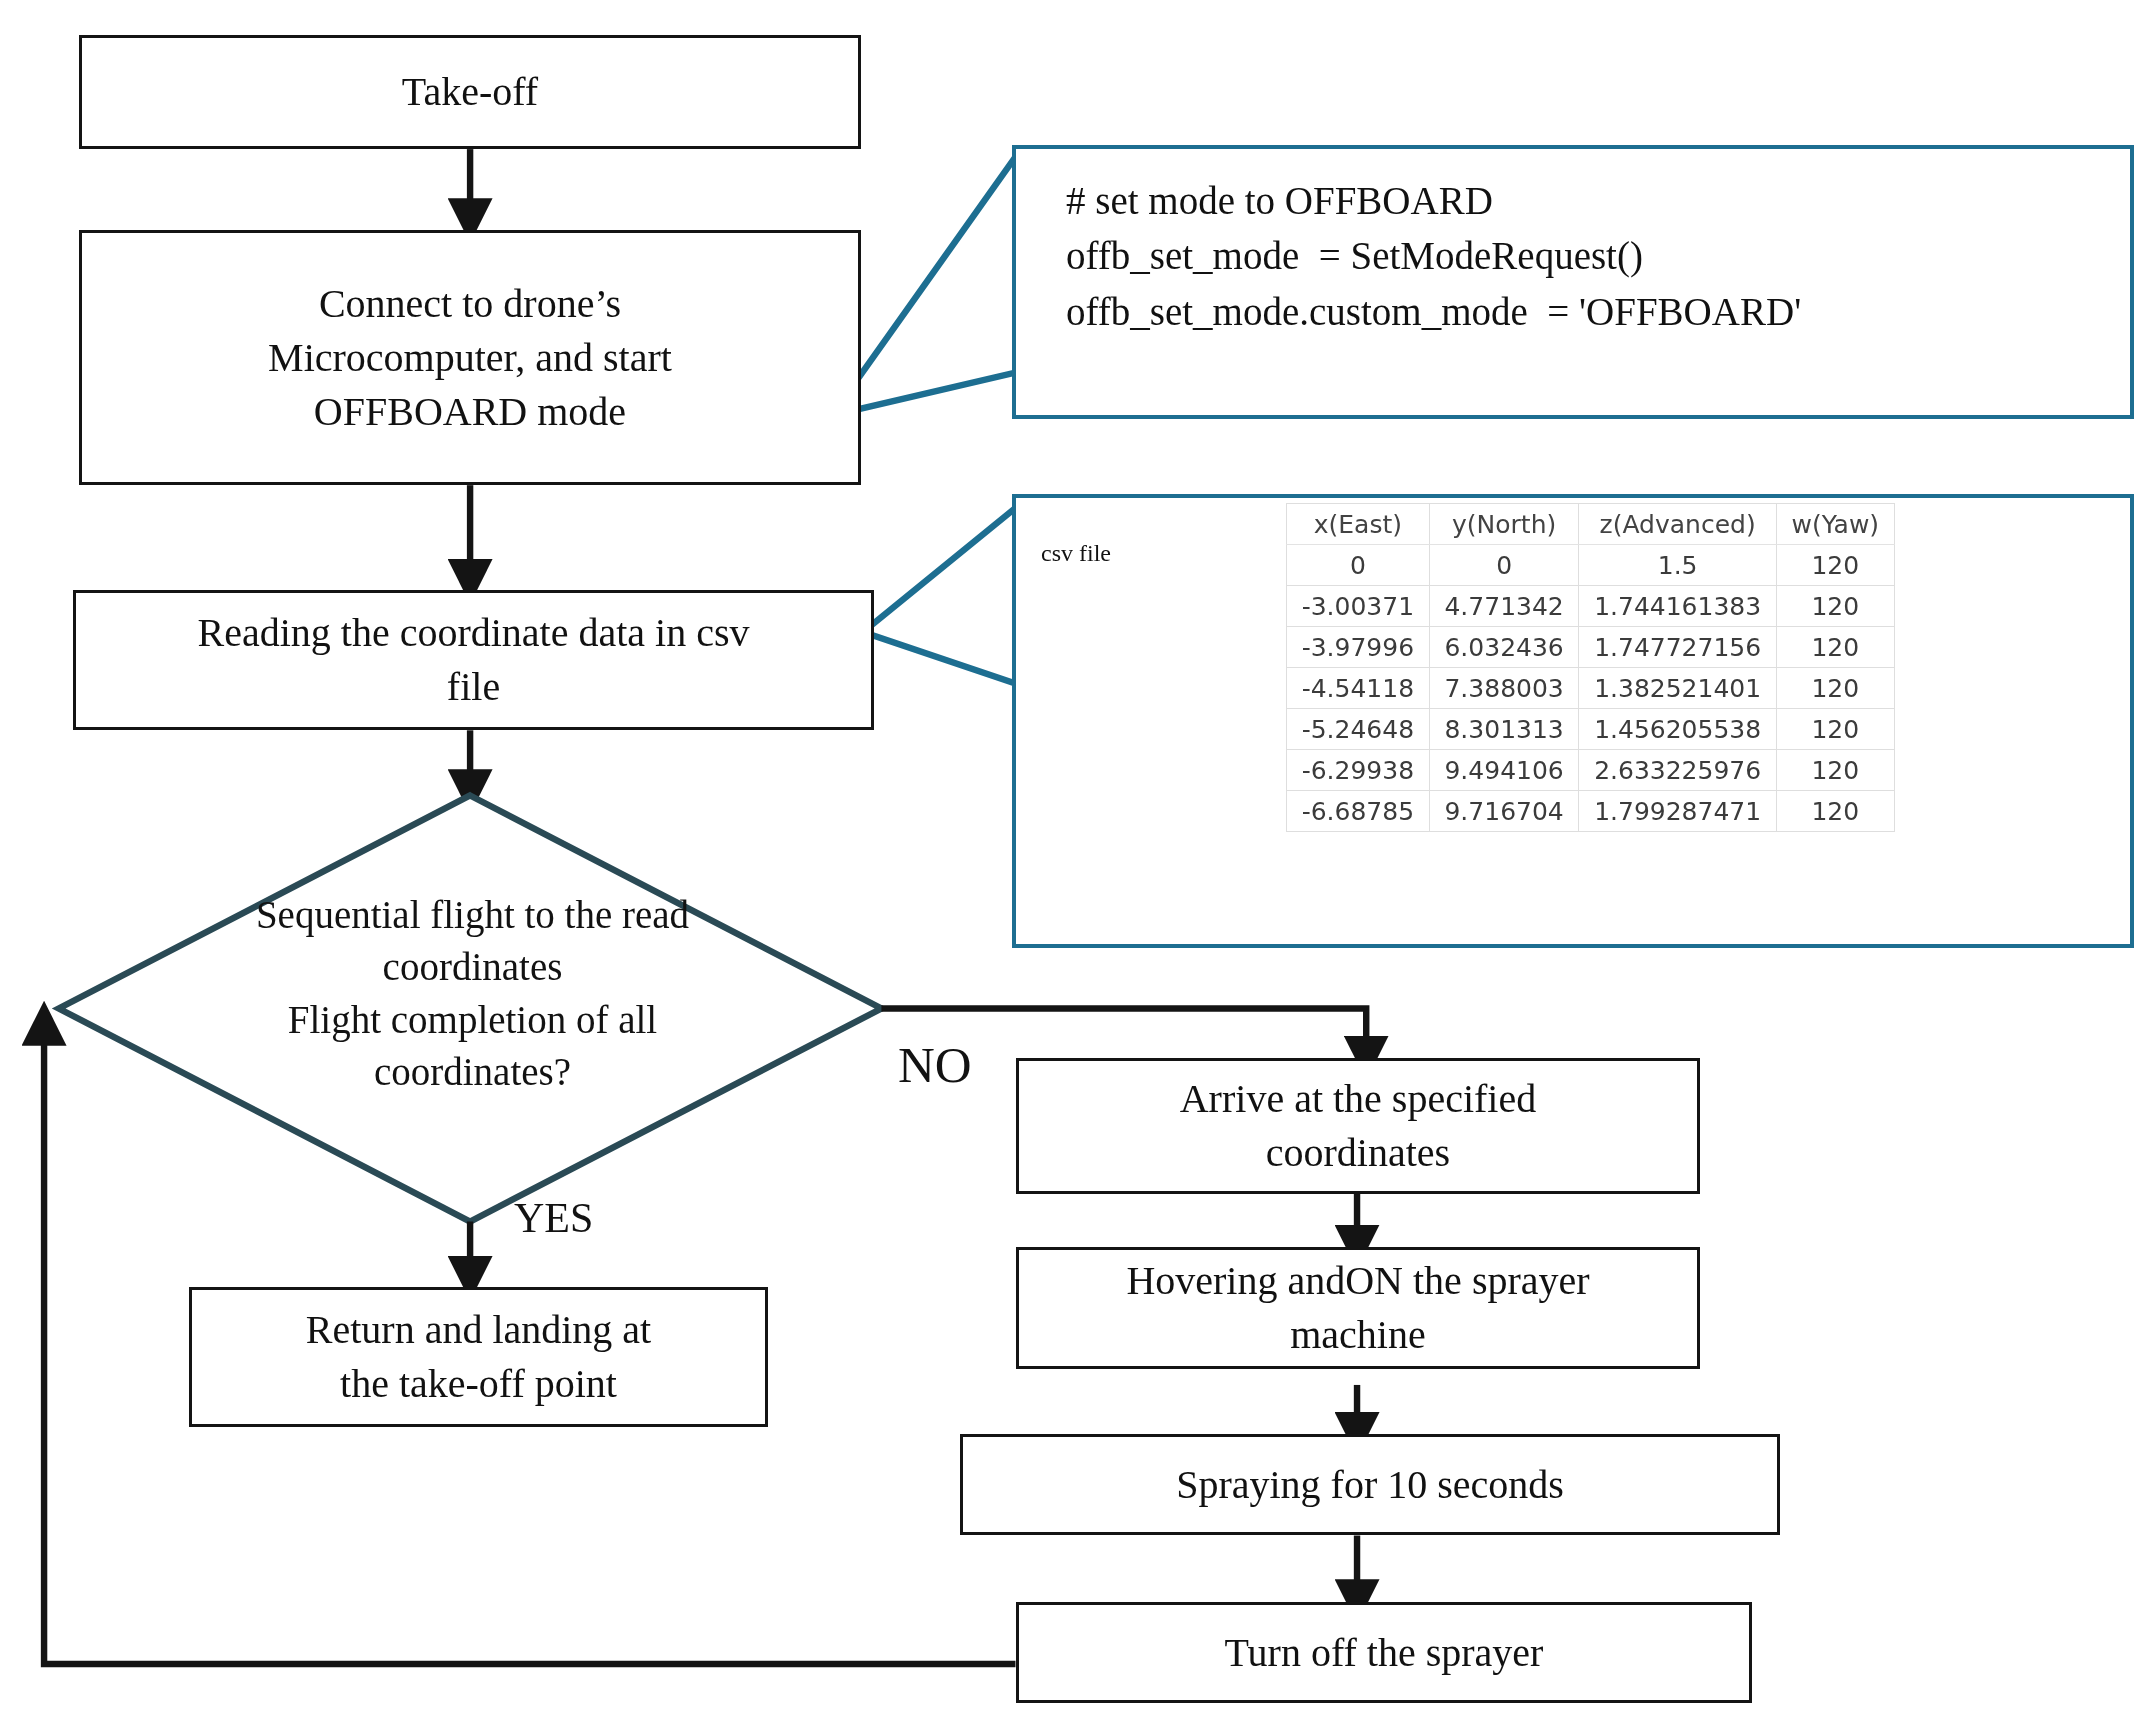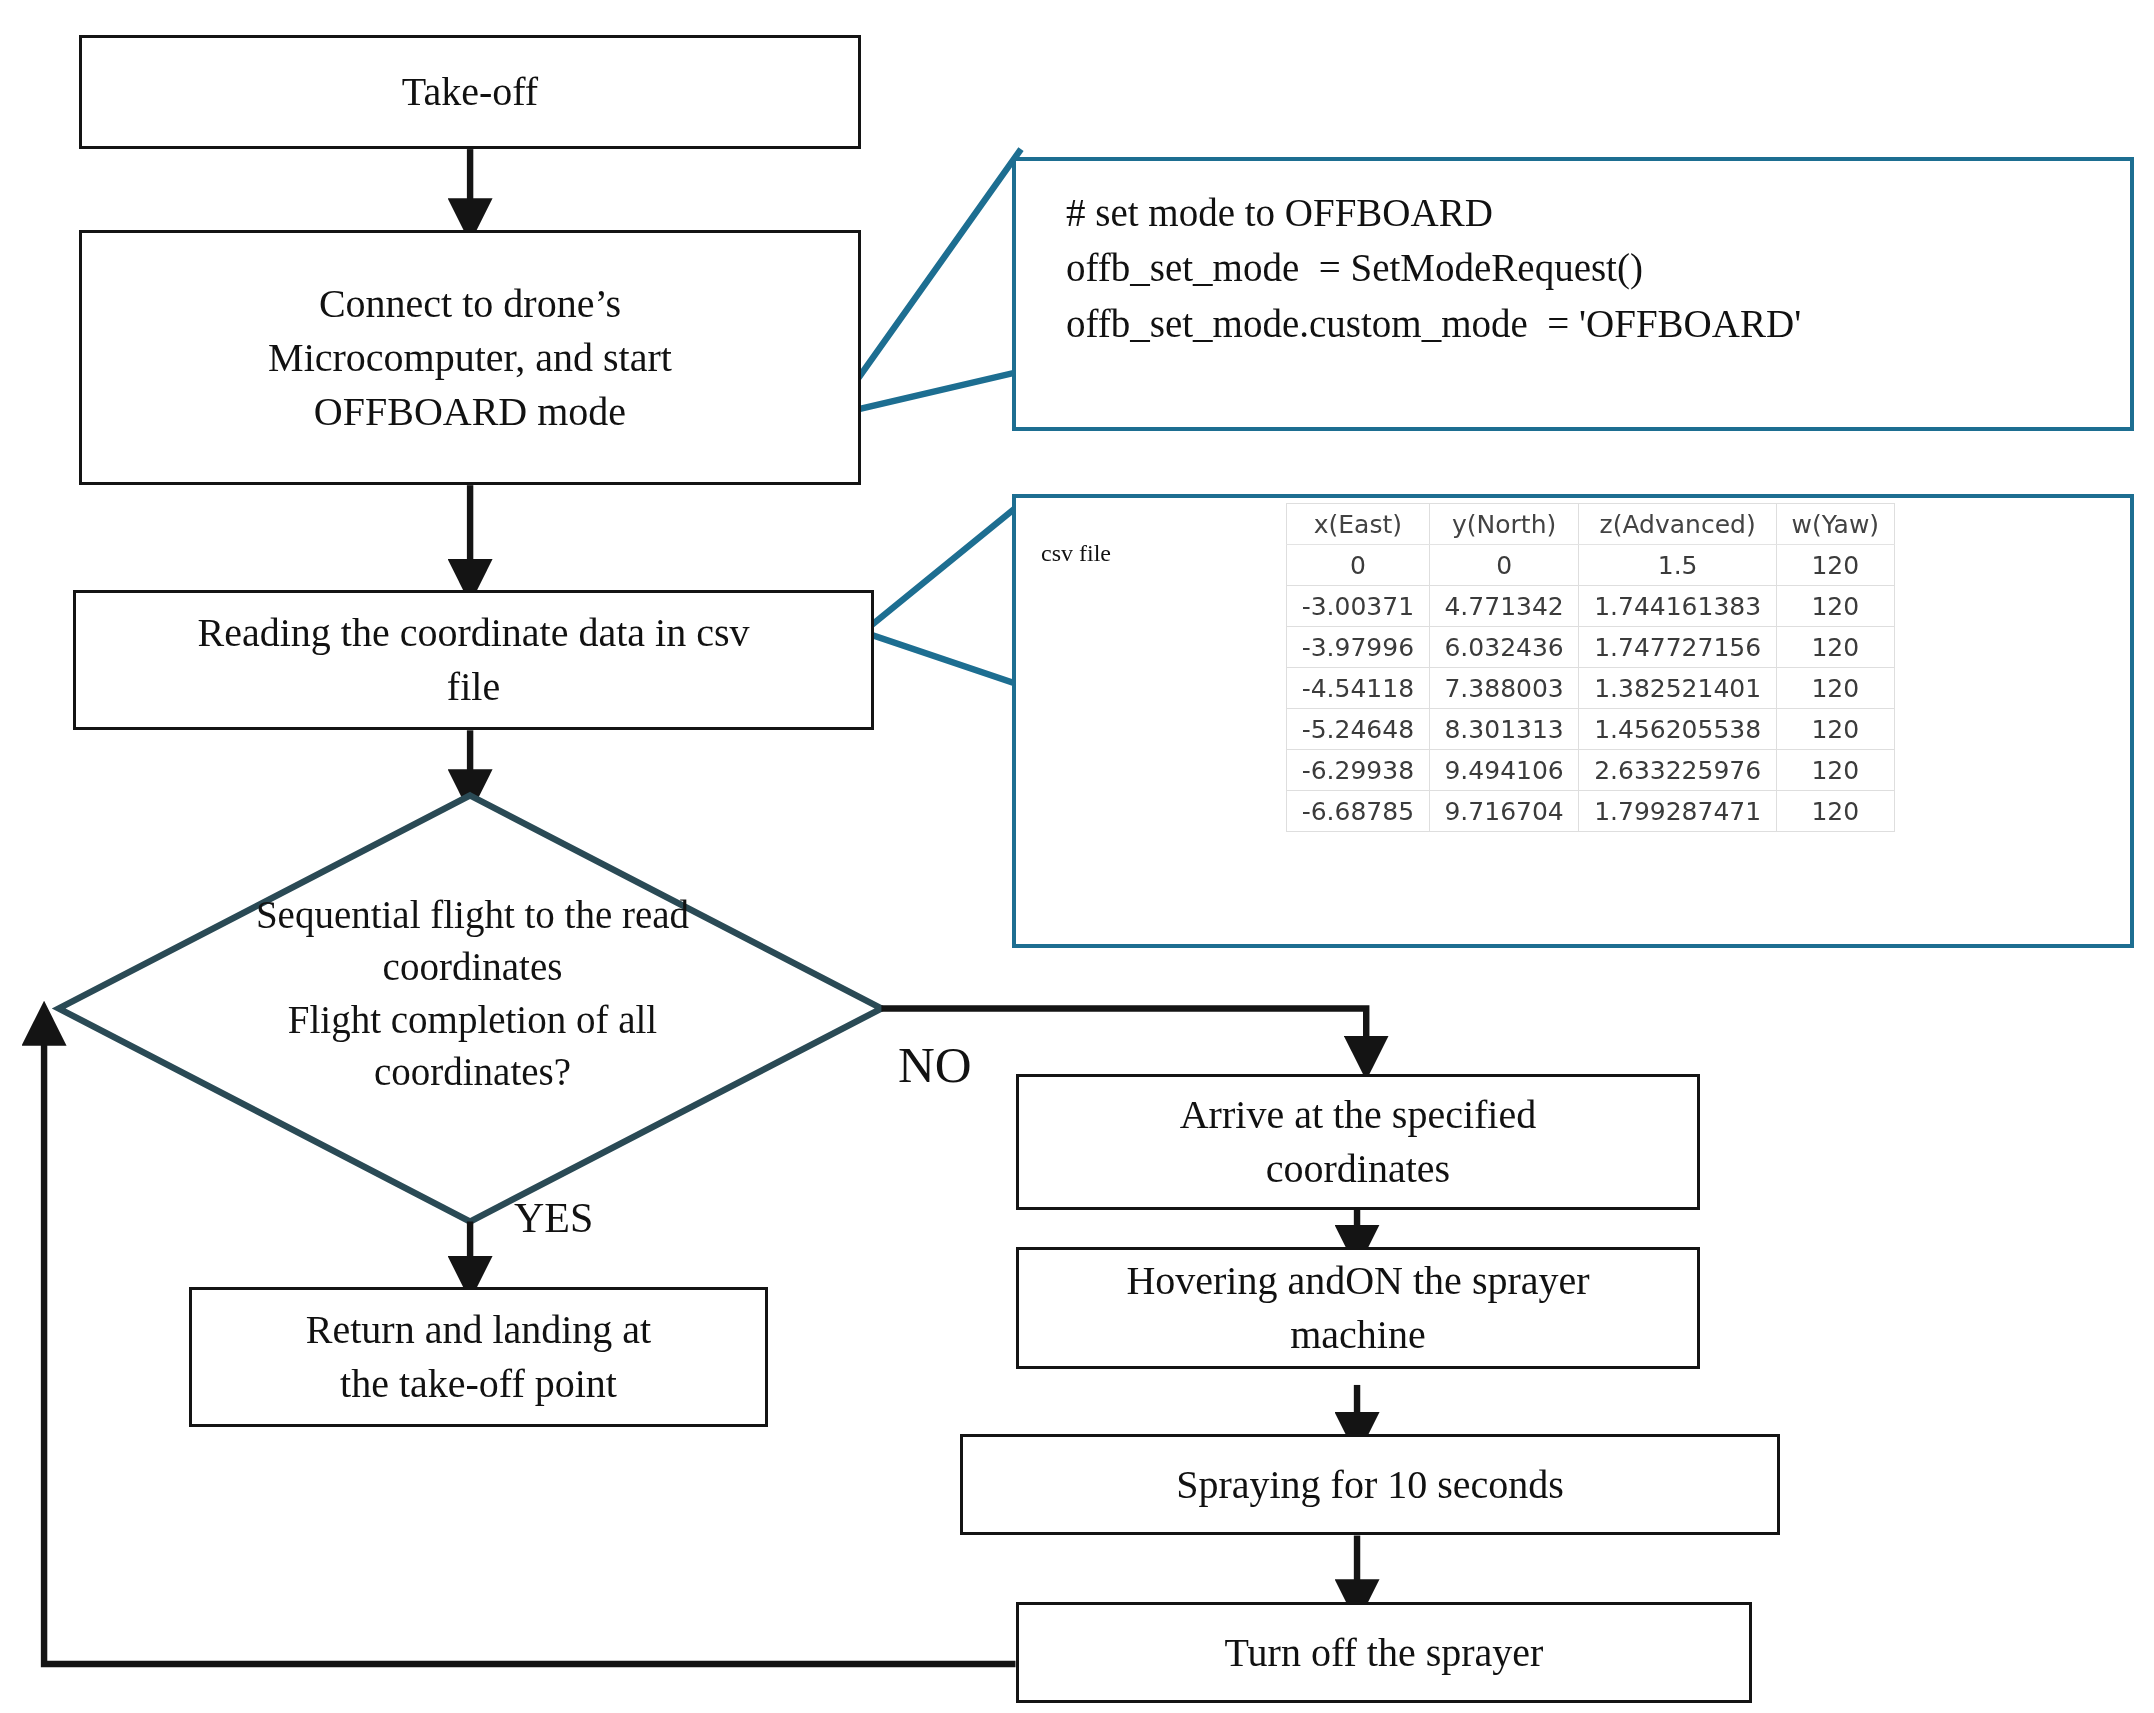--- a/index.html
+++ b/index.html
@@ -149,42 +149,42 @@
   <div class="diamond-text" style="left:174px; top:889px; width:597px; font-size:39px;">Sequential  flight  to the  read
 coordinates
 Flight   completion   of all
 coordinates?</div>
 
   <div class="node proc" style="left:189px; top:1287px; width:579px; height:140px; font-size:40px;">
     <div class="txt">Return  and landing  at
 the take-off point</div>
   </div>
 
-  <div class="node proc" style="left:1016px; top:1058px; width:684px; height:136px; font-size:40px;margin-top:16px;">
+  <div class="node proc" style="left:1016px; top:1058px; width:684px; height:136px; font-size:40px;">
     <div class="txt">Arrive  at the  specified
 coordinates</div>
   </div>
 
   <div class="node proc" style="left:1016px; top:1247px; width:684px; height:122px; font-size:40px;">
     <div class="txt">Hovering  andON the  sprayer
 machine</div>
   </div>
 
   <div class="node proc" style="left:960px; top:1434px; width:820px; height:101px; font-size:40px;">
     <div class="txt">Spraying  for 10  seconds</div>
   </div>
 
   <div class="node proc" style="left:1016px; top:1602px; width:736px; height:101px; font-size:40px;">
     <div class="txt">Turn  off  the  sprayer</div>
   </div>
 
   <div class="label" style="left:514px; top:1194px; font-size:42px;">YES</div>
   <div class="label" style="left:898px; top:1036px; font-size:51px;">NO</div>
 
-  <div class="callout" style="left:1012px; top:145px; width:1122px; height:274px;margin-top:12px;">
+  <div class="callout" style="left:1012px; top:145px; width:1122px; height:274px;">
     <div class="code-lines" style="font-size:39px;">
       <div class="code-line"># set mode to OFFBOARD</div>
       <div class="code-line">offb_set_mode  = SetModeRequest()</div>
       <div class="code-line">offb_set_mode.custom_mode  = 'OFFBOARD'</div>
     </div>
   </div>
 
   <div class="callout" style="left:1012px; top:494px; width:1122px; height:454px;"></div>
 
   <div class="label" style="left:1041px; top:540px; font-size:24px;">csv file</div>

